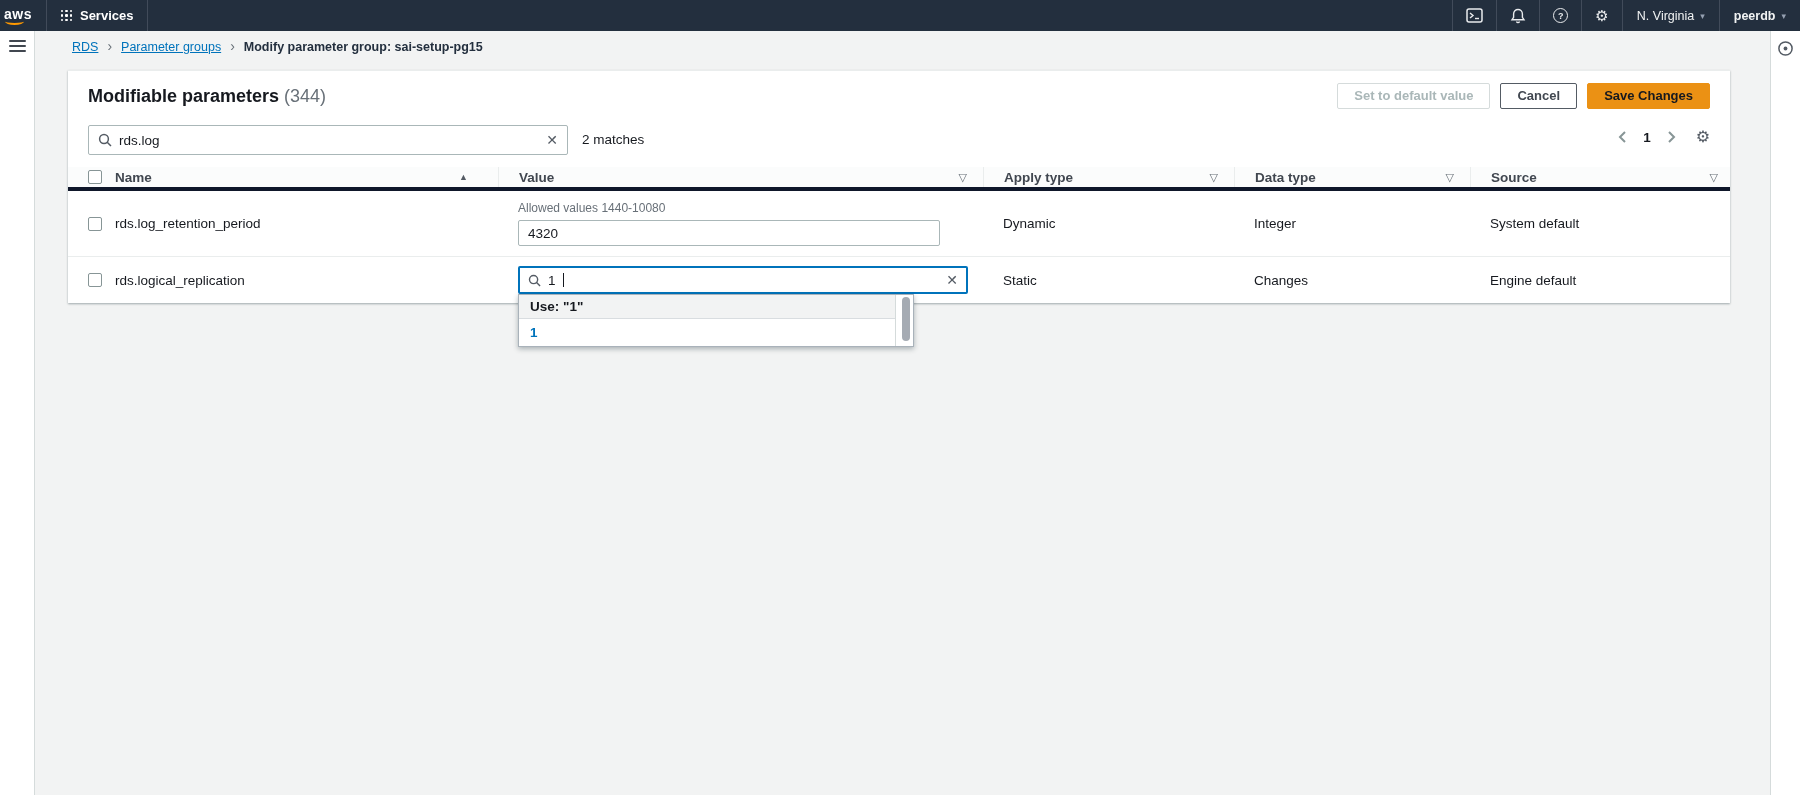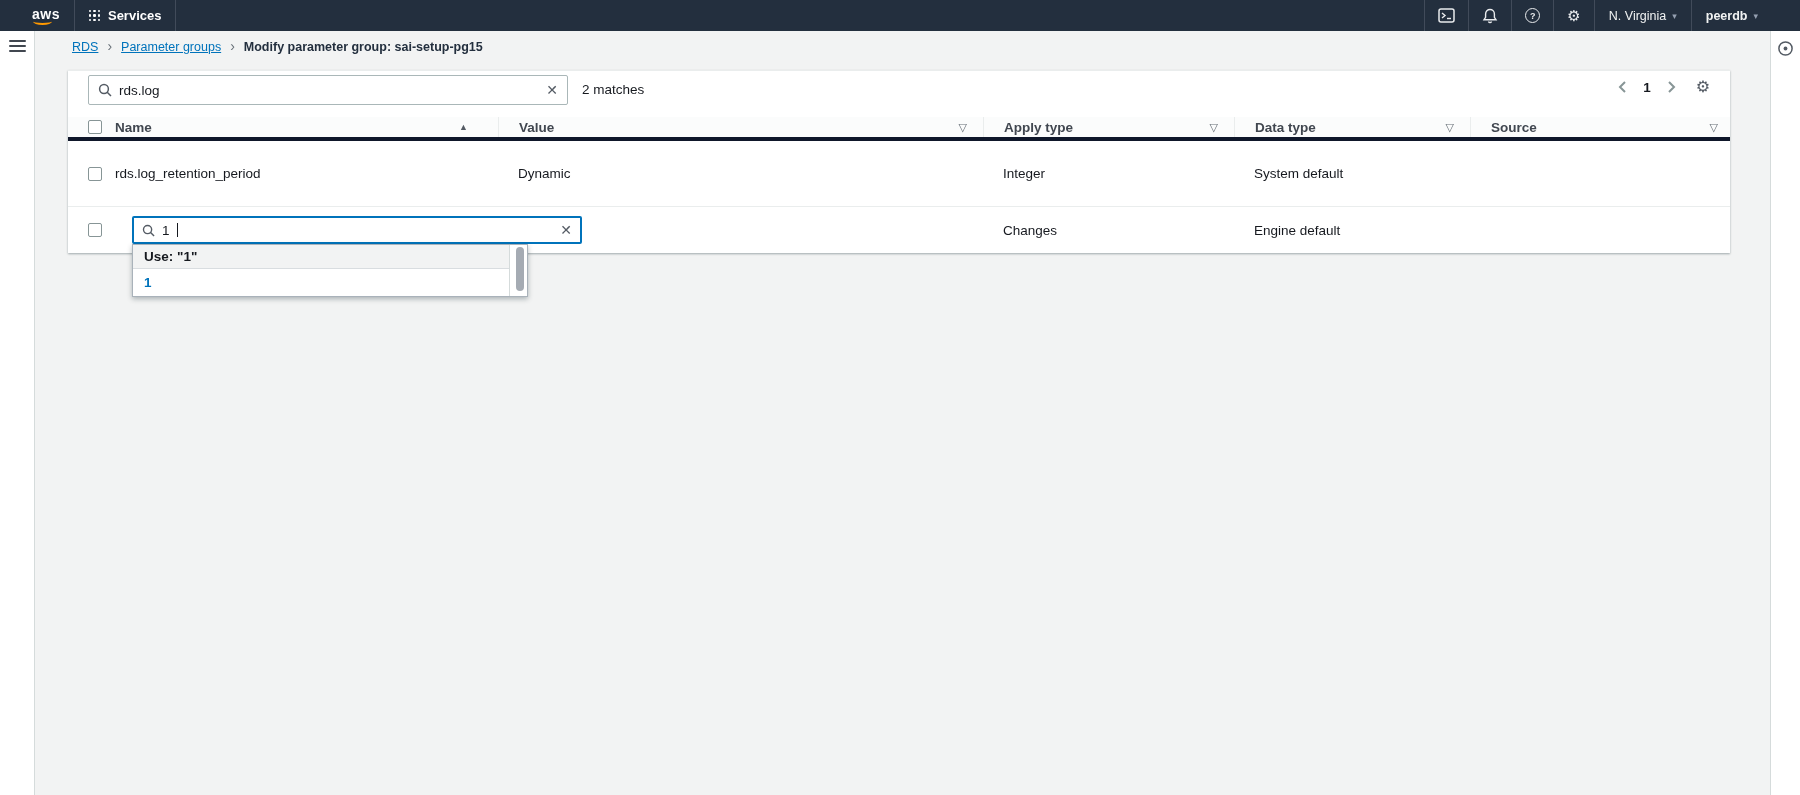--- a/index.html
+++ b/index.html
@@ -2,21 +2,21 @@
 <html><head>
 <meta charset="utf-8">
 <style>
   * { box-sizing: border-box; margin: 0; padding: 0; }
   html,body { background:#e4e6e6; }
   body { font-family: "Liberation Sans", "DejaVu Sans", sans-serif; }
   .canvas { position: relative; width: 1800px; height: 795px; background:#f2f3f3; overflow: hidden; }
 
   
   .topbar { position:absolute; top:0; left:0; width:100%; height:31px; background:#232f3e;
-            display:flex; align-items:center; padding:0 28px; color:#fff; z-index:40; }
+            display:flex; align-items:center; padding:0 0; color:#fff; z-index:40; }
   .tb-sep { width:1px; height:31px; background:#414b5a; }
   .aws-logo { position:relative; font-weight:bold; font-size:14px; color:#fff; padding:0 14px 3px 4px; letter-spacing:.5px; }
   .aws-smile { position:absolute; left:5px; bottom:0px; width:19px; height:7px;
                border-bottom:2px solid #ff9900; border-radius:0 0 55% 55%; }
   .services { display:flex; align-items:center; gap:8px; padding:0 14px; height:31px; cursor:pointer; }
   .grid-icon { width:11px; height:11px; position:relative; }
   .grid-icon i { position:absolute; width:2.2px; height:2.2px; background:#fff; border-radius:1px; }
   .services-label { font-size:13px; font-weight:bold; color:#fff; }
   .tb-search { margin-left:14px; width:393px; height:22px; border:1px solid #68778c; border-radius:2px;
                display:flex; align-items:center; gap:7px; padding:0 8px; background:#232f3e; }
@@ -191,20 +191,31 @@
   <div class="breadcrumb">
     <span class="bc-link">RDS</span>
     <span class="bc-sep">›</span>
     <span class="bc-link">Parameter groups</span>
     <span class="bc-sep">›</span>
     <span class="bc-current">Modify parameter group: sai-setup-pg15</span>
   </div>
 
   <div class="card">
 
+    <div class="card-header">
+      <div class="card-title">
+        <span>Modifiable parameters</span>
+        <span class="count">(344)</span>
+      </div>
+      <div class="hdr-buttons">
+        <button class="btn disabled">Set to default value</button>
+        <button class="btn normal">Cancel</button>
+        <button class="btn primary">Save Changes</button>
+      </div>
+    </div>
 
     <div class="card-toolbar">
       <div class="filter-box">
         <svg width="14" height="14" viewBox="0 0 14 14">
           <circle cx="6" cy="6" r="4.4" fill="none" stroke="#545b64" stroke-width="1.5"></circle>
           <line x1="9.2" y1="9.2" x2="13" y2="13" stroke="#545b64" stroke-width="1.5"></line>
         </svg>
         <input type="text" value="rds.log" style="">
         <span class="close-x">✕</span>
       </div>
@@ -250,29 +261,34 @@
         <span>Source</span>
         <span class="filter-icon">▽</span>
       </div>
     </div>
 
     <div class="grid-row trow r1">
       <div class="cb-cell">
         <span class="checkbox"></span>
       </div>
       <div class="cell name">rds.log_retention_period</div>
+      <div class="cell value-stack">
+        <span class="allowed-hint">Allowed values 1440-10080</span>
+        <input class="plain-input" type="text" value="4320" style="">
+      </div>
       <div class="cell">Dynamic</div>
       <div class="cell">Integer</div>
       <div class="cell">System default</div>
     </div>
 
     <div class="grid-row trow r2">
       <div class="cb-cell">
         <span class="checkbox"></span>
       </div>
+      <div class="cell name">rds.logical_replication</div>
       <div class="cell">
         <div class="combo">
           <div class="combo-input">
             <svg width="13" height="13" viewBox="0 0 14 14">
               <circle cx="6" cy="6" r="4.4" fill="none" stroke="#545b64" stroke-width="1.5"></circle>
               <line x1="9.2" y1="9.2" x2="13" y2="13" stroke="#545b64" stroke-width="1.5"></line>
             </svg>
             <span class="combo-text">1</span>
             <span class="text-caret"></span>
             <span class="close-x">✕</span>

